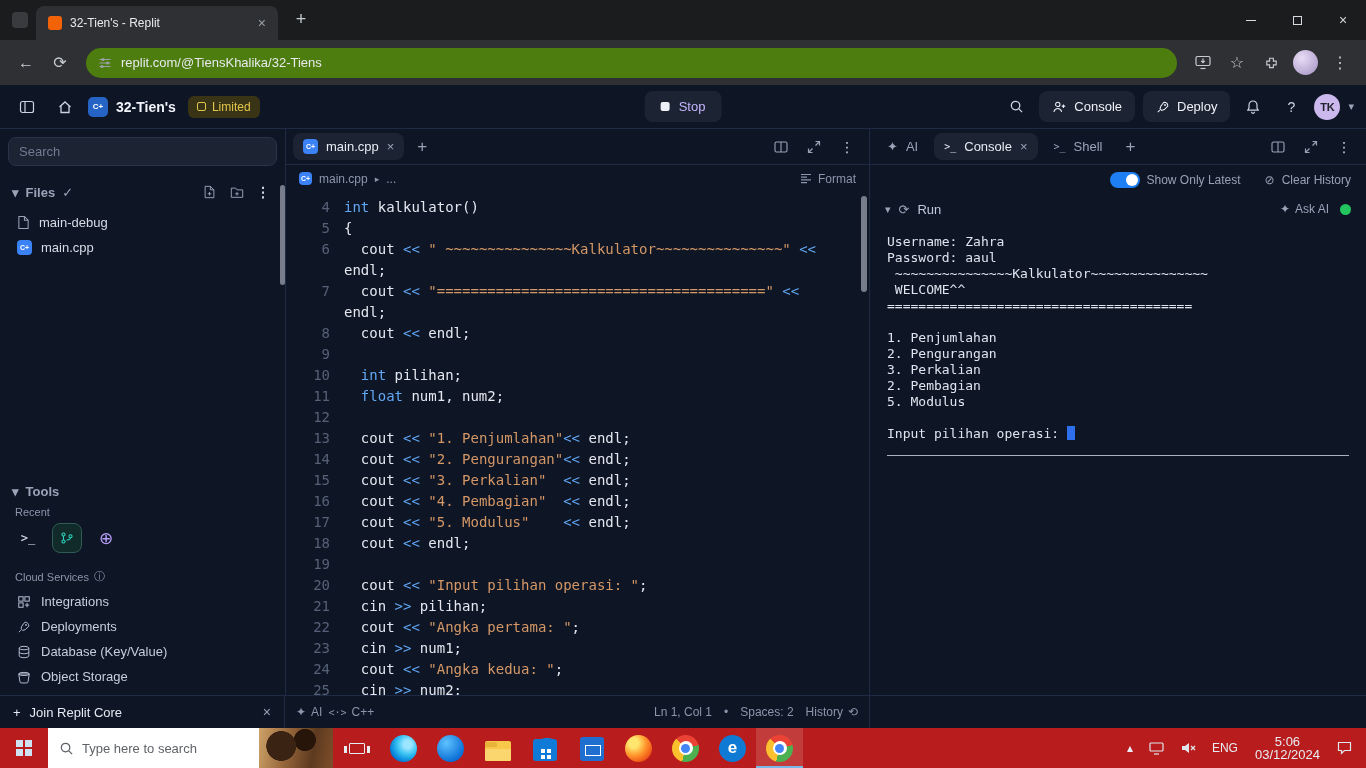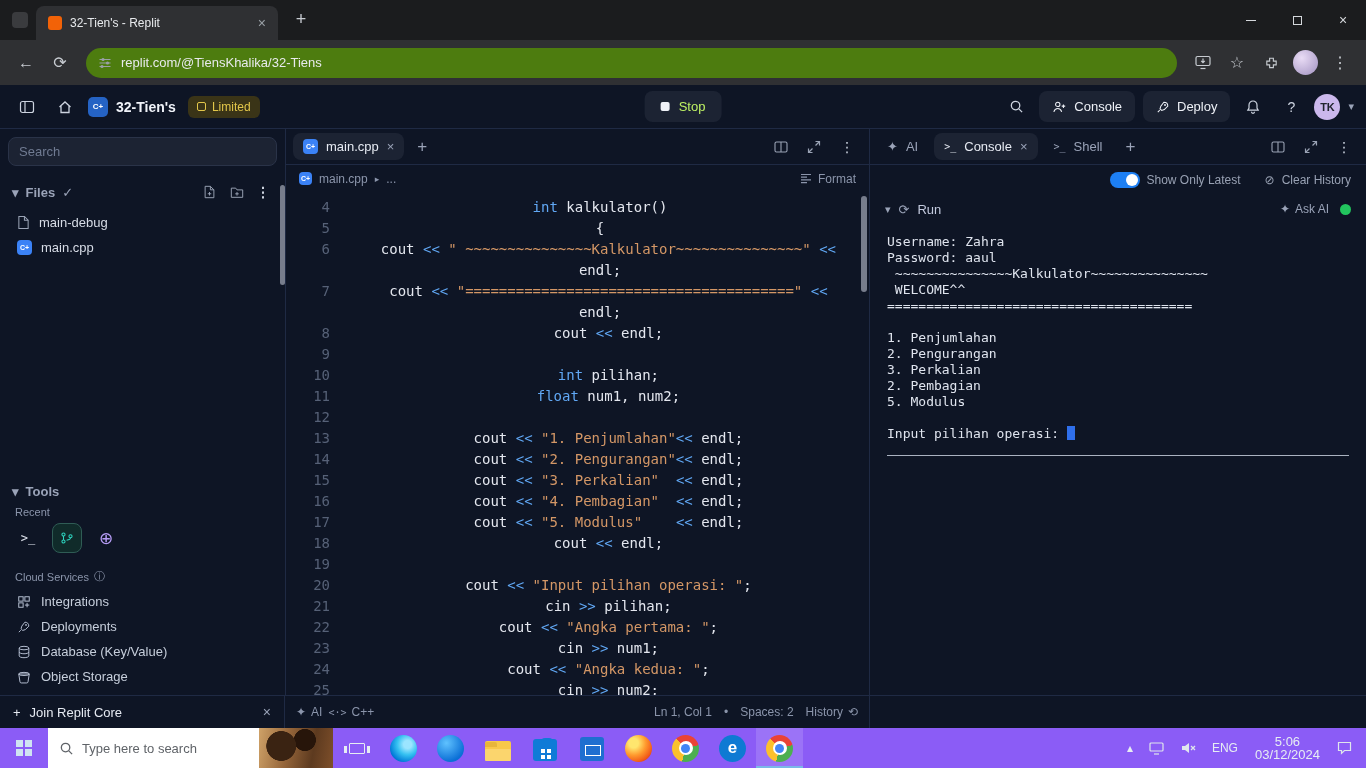--- a/index.html
+++ b/index.html
@@ -25,21 +25,21 @@
   .url-text{color:#e8eaed;font-size:13px;white-space:nowrap;}
   .chrome-avatar{width:25px;height:25px;border-radius:50%;background:radial-gradient(circle at 35% 32%,#e9dcf5,#b3a4ce 75%);margin:0 4px;flex:none;}
 
   
   .r-header{height:44px;display:flex;align-items:center;padding:0 12px;gap:8px;position:relative;border-bottom:1px solid #1f2a44;background:#0e1525;flex:none;}
   .icon-btn{width:30px;height:30px;display:flex;align-items:center;justify-content:center;border-radius:6px;color:#cdd4e0;font-size:14px;flex:none;}
   .repl-lang-badge{width:20px;height:20px;border-radius:5px;background:#2563c4;color:#fff;font-size:8px;font-weight:700;display:flex;align-items:center;justify-content:center;}
   .repl-title{color:#f0f3f9;font-size:14px;font-weight:700;}
   .badge-limited{display:flex;align-items:center;gap:6px;background:#3a3417;color:#e2c64a;font-size:12px;padding:4px 9px;border-radius:6px;margin-left:4px;}
   .badge-sq{width:9px;height:9px;border:1.3px solid #e2c64a;border-radius:2px;}
-  .stop-btn{position:absolute;left:50%;transform:translateX(-50%);display:flex;align-items:center;gap:9px;background:#1c2333;border-radius:8px;padding:8px 16px;color:#bef264;font-size:13px;}
+  .stop-btn{position:absolute;left:50%;transform:translateX(-50%);display:flex;align-items:center;gap:9px;background:#1c2333;border-radius:8px;padding:8px 16px;color:#c4b5fd;font-size:13px;}
   .stop-sq{width:9px;height:9px;background:#eef1f7;border-radius:2px;}
   .hdr-right{margin-left:auto;display:flex;align-items:center;gap:8px;}
   .btn{display:flex;align-items:center;gap:7px;background:#1c2333;border-radius:8px;padding:8px 13px;color:#eef1f7;font-size:13px;}
   .avatar{width:26px;height:26px;border-radius:50%;background:#cbb8ec;color:#20242c;font-weight:700;font-size:11px;display:flex;align-items:center;justify-content:center;}
   .chev{color:#9aa3b8;font-size:11px;}
 
   
   .r-body{flex:1;display:flex;min-height:0;}
   .sidebar{width:285px;display:flex;flex-direction:column;padding:8px 8px 6px;position:relative;flex:none;}
   .search-input{height:29px;background:#1c2333;border:1px solid #2a3348;border-radius:8px;color:#d7dce6;font-size:13px;padding:0 10px;width:100%;outline:none;}
@@ -62,21 +62,21 @@
   .tabbar{height:36px;display:flex;align-items:center;padding:0 7px;gap:6px;border-bottom:1px solid #1f2a44;flex:none;}
   .etab{display:flex;align-items:center;gap:8px;background:#1c2333;border-radius:8px;padding:6px 10px;color:#e6eaf2;font-size:13px;}
   .tab-x{color:#9aa3b8;font-size:13px;}
   .tab-plus{color:#9aa3b8;font-size:17px;padding:0 7px;}
   .tabbar-right{margin-left:auto;display:flex;gap:3px;align-items:center;}
   .breadcrumb{height:27px;display:flex;align-items:center;gap:7px;padding:0 13px;color:#8b95ab;font-size:12px;flex:none;}
   .bc-right{margin-left:auto;display:flex;gap:6px;align-items:center;}
   .code{flex:1;overflow:hidden;padding:5px 0 0 14px;font-family:"DejaVu Sans Mono",monospace;font-size:14px;line-height:21px;}
   .code-line{display:flex;}
   .line-num{width:30px;text-align:right;color:#566177;flex:none;}
-  .line-text{margin-left:20px;width:500px;white-space:pre-wrap;word-wrap:break-word;color:#e4e7ef;text-align:center;}
+  .line-text{margin-left:14px;width:500px;white-space:pre-wrap;word-wrap:break-word;color:#e4e7ef;}
   .tok-k,.tok-o{color:#61a8f5;}
   .tok-s{color:#d49766;}
   .tok-p{color:#e4e7ef;}
   .ed-thumb{position:absolute;right:2px;top:67px;width:6px;height:96px;background:rgba(205,212,226,.55);border-radius:3px;}
 
   .panel{flex:1;display:flex;flex-direction:column;min-width:0;}
   .ptab{display:flex;align-items:center;gap:8px;padding:6px 10px;color:#9aa3b8;font-size:13px;border-radius:8px;}
   .ptab.active{background:#1c2333;color:#e6eaf2;}
   .ptab .term-glyph{font-family:"DejaVu Sans Mono",monospace;font-size:10px;}
   .pcontrols{height:30px;display:flex;align-items:center;justify-content:flex-end;gap:7px;padding:0 15px;color:#98a1b3;font-size:12px;flex:none;}
@@ -94,21 +94,21 @@
   
   .statusrow{height:33px;display:flex;border-top:1px solid #1f2a44;background:#0e1525;flex:none;}
   .foot-left{width:285px;display:flex;align-items:center;padding:0 13px;gap:9px;color:#e6eaf2;font-size:13px;border-right:1px solid #1f2a44;flex:none;}
   .foot-close{margin-left:auto;color:#9aa3b8;font-size:14px;}
   .status-mid{width:585px;display:flex;align-items:center;padding:0 11px;color:#8b95ab;font-size:12px;gap:6px;border-right:1px solid #1f2a44;flex:none;}
   .st-group{display:flex;align-items:center;gap:5px;}
   .st-right{margin-left:auto;display:flex;align-items:center;gap:12px;}
   .status-empty{flex:1;}
 
   
-  .taskbar{height:40px;background:#8b5cf6;display:flex;align-items:stretch;flex:none;}
+  .taskbar{height:40px;background:#b91c1c;display:flex;align-items:stretch;flex:none;}
   .tb-start{width:48px;display:flex;align-items:center;justify-content:center;}
   .winlogo{position:relative;width:16px;height:16px;}
   .winlogo::before{content:"";position:absolute;left:0;top:0;width:7px;height:7px;background:#cfe3f2;box-shadow:9px 0 0 #cfe3f2,0 9px 0 #cfe3f2,9px 9px 0 #cfe3f2;}
   .tb-search{width:285px;background:#fff;display:flex;align-items:center;gap:8px;padding-left:11px;position:relative;overflow:hidden;}
   .tb-search input{border:none;outline:none;flex:1;font-size:13px;color:#3c4043;min-width:0;background:transparent;}
   .tb-search input::placeholder{color:#5f6368;}
   .moose{width:74px;height:40px;flex:none;background:
     radial-gradient(circle at 30% 45%, #3a2312 0 26%, transparent 27%),
     radial-gradient(circle at 62% 30%, #27150a 0 20%, transparent 21%),
     linear-gradient(100deg,#cfa268 0%,#96663a 38%,#5d3a1f 72%,#7e4f2a 100%);}

